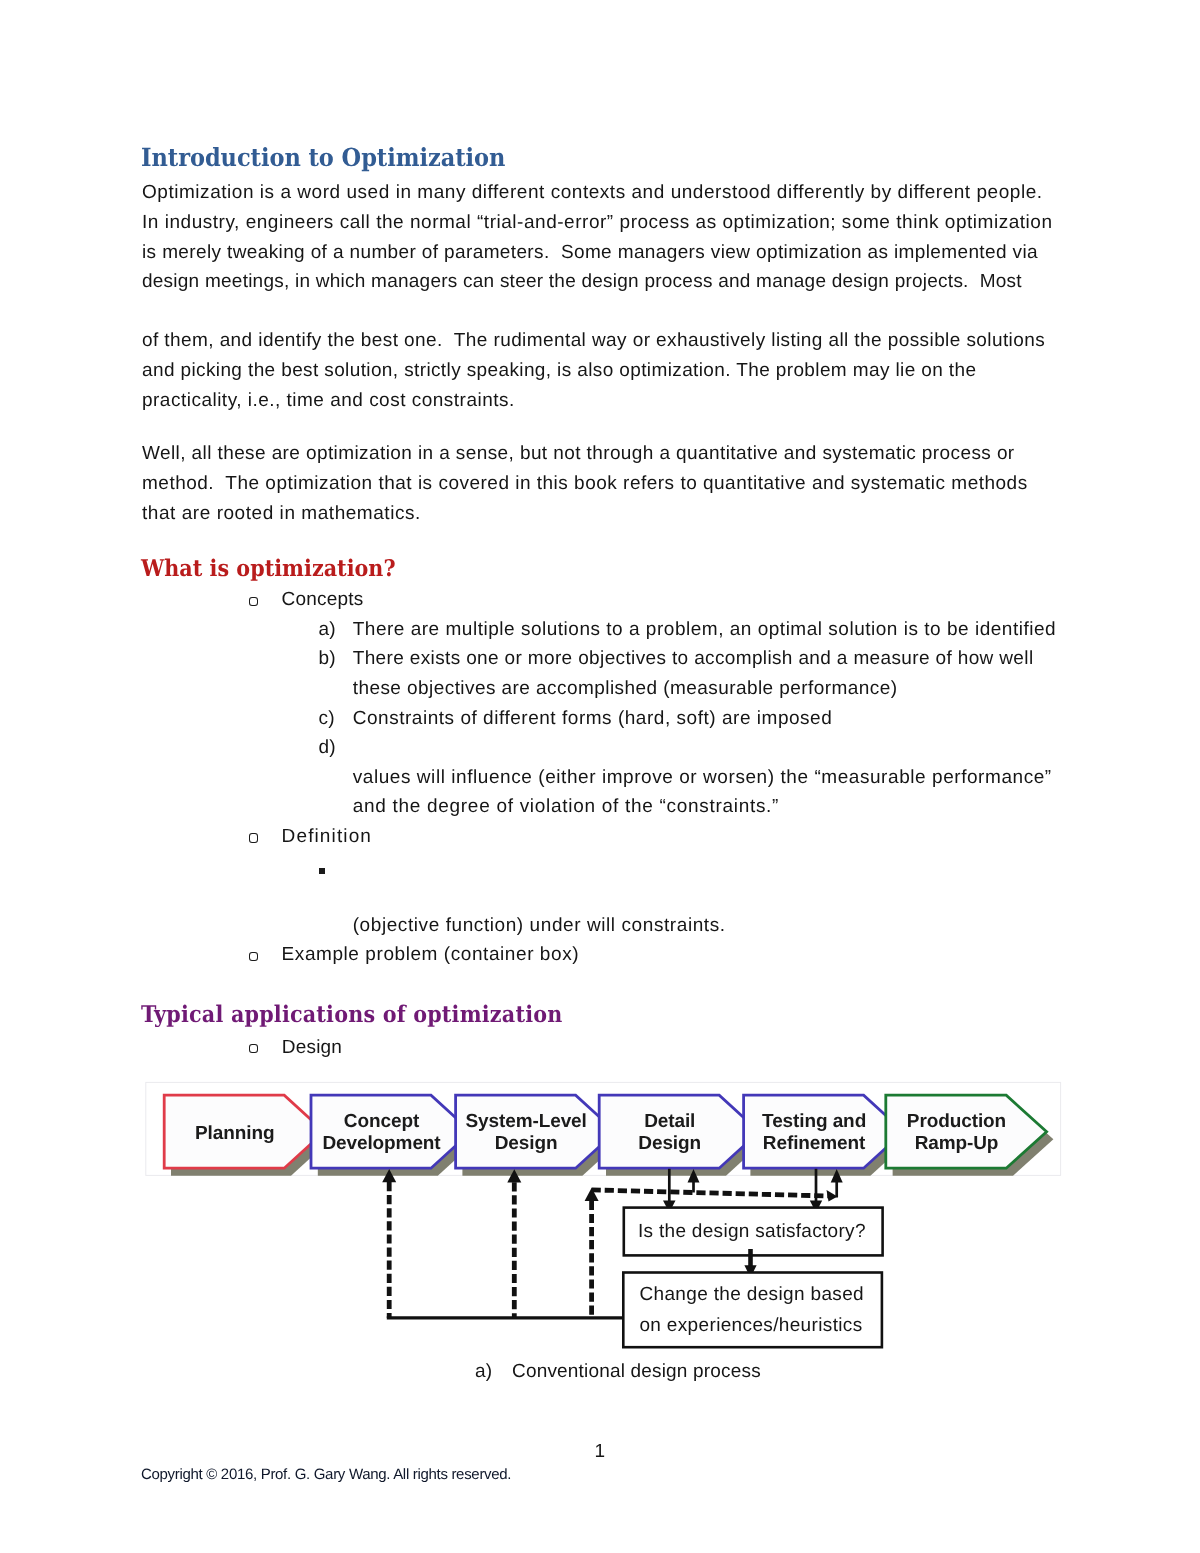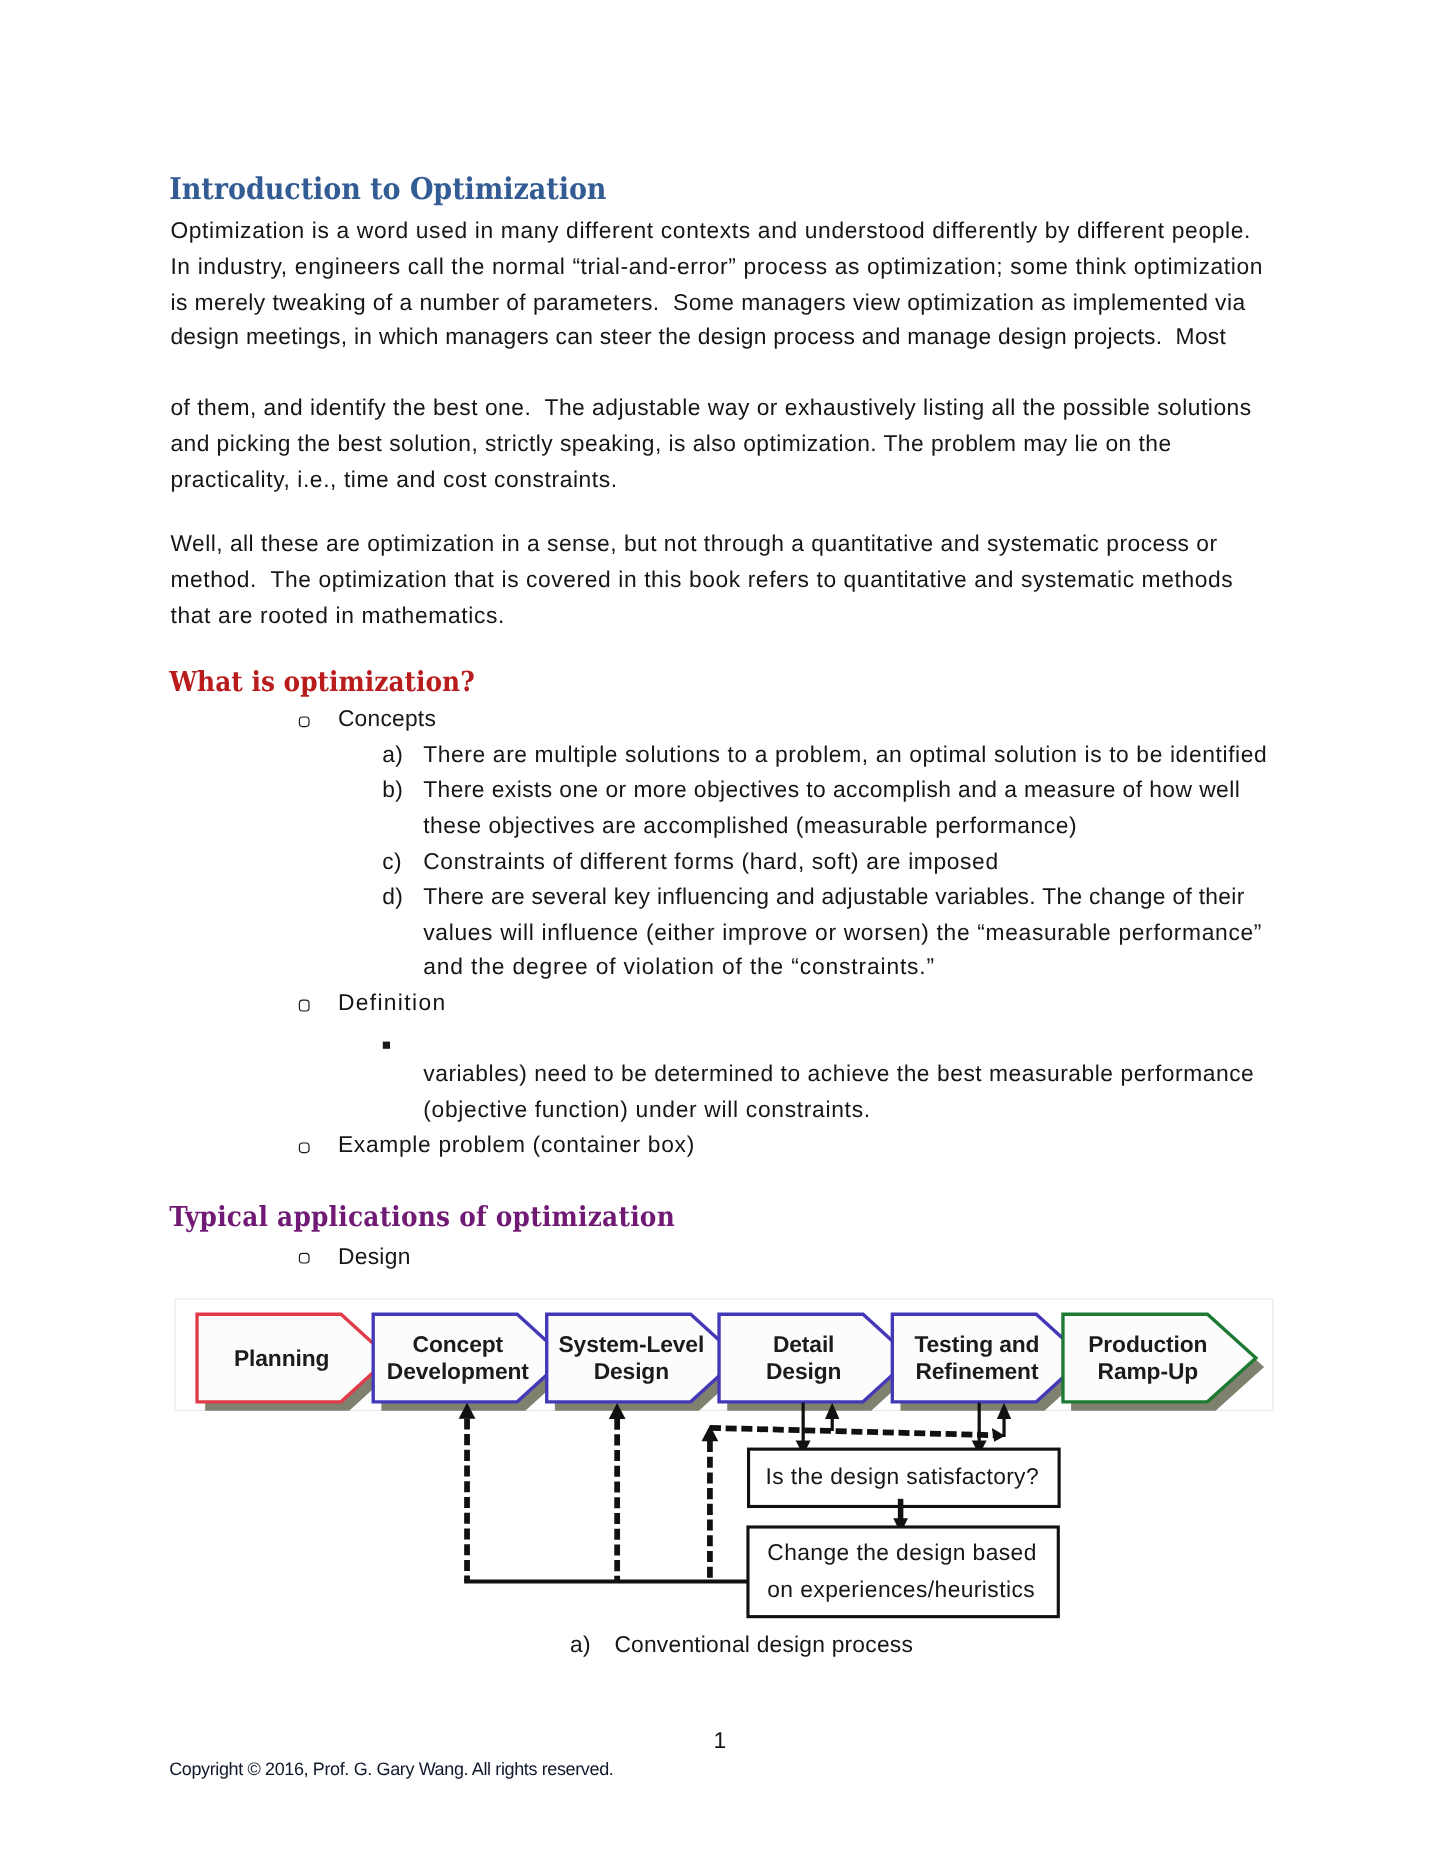--- a/index.html
+++ b/index.html
@@ -28,44 +28,42 @@
 </style>
 </head>
 <body>
 
 <div class="page">
 <div class="hd h1" style="left:141px;top:144.5px">Introduction to Optimization</div>
 <div class="tx" style="left:142.0px;top:183.40px;letter-spacing:0.535px">Optimization is a word used in many different contexts and understood differently by different people.</div>
 <div class="tx" style="left:142.0px;top:213.00px;letter-spacing:0.529px">In industry, engineers call the normal “trial-and-error” process as optimization; some think optimization</div>
 <div class="tx" style="left:142.0px;top:242.60px;letter-spacing:0.375px">is merely tweaking of a number of parameters.  Some managers view optimization as implemented via</div>
 <div class="tx" style="left:142.0px;top:272.20px;letter-spacing:0.24px">design meetings, in which managers can steer the design process and manage design projects.  Most</div>
-<div class="tx" style="left:142.0px;top:331.40px;letter-spacing:0.413px">of them, and identify the best one.  The adjustable way or exhaustively listing all the possible solutions</div>
+<div class="tx" style="left:142.0px;top:331.40px;letter-spacing:0.413px">of them, and identify the best one.  The rudimental way or exhaustively listing all the possible solutions</div>
 <div class="tx" style="left:142.0px;top:361.00px;letter-spacing:0.381px">and picking the best solution, strictly speaking, is also optimization. The problem may lie on the</div>
 <div class="tx" style="left:142.0px;top:390.60px;letter-spacing:0.489px">practicality, i.e., time and cost constraints.</div>
 <div class="tx" style="left:142.0px;top:444.40px;letter-spacing:0.403px">Well, all these are optimization in a sense, but not through a quantitative and systematic process or</div>
 <div class="tx" style="left:142.0px;top:474.00px;letter-spacing:0.496px">method.  The optimization that is covered in this book refers to quantitative and systematic methods</div>
 <div class="tx" style="left:142.0px;top:503.60px;letter-spacing:0.547px">that are rooted in mathematics.</div>
 <div class="hd h2" style="left:141px;top:556.5px">What is optimization?</div>
 <div class="bul-o" style="left:249.3px;top:596.5px"></div>
 <div class="tx" style="left:281.6px;top:590.10px;letter-spacing:0.186px">Concepts</div>
 <div class="mkb" style="left:318.5px;top:619.70px">a)</div>
 <div class="tx" style="left:352.7px;top:619.70px;letter-spacing:0.516px">There are multiple solutions to a problem, an optimal solution is to be identified</div>
 <div class="mkb" style="left:318.5px;top:649.30px">b)</div>
 <div class="tx" style="left:352.7px;top:649.30px;letter-spacing:0.361px">There exists one or more objectives to accomplish and a measure of how well</div>
 <div class="tx" style="left:352.7px;top:678.90px;letter-spacing:0.435px">these objectives are accomplished (measurable performance)</div>
 <div class="mkb" style="left:318.5px;top:708.50px">c)</div>
 <div class="tx" style="left:352.7px;top:708.50px;letter-spacing:0.528px">Constraints of different forms (hard, soft) are imposed</div>
 <div class="mkb" style="left:318.5px;top:738.10px">d)</div>
-<div class="tx" style="left:352.7px;top:738.10px;letter-spacing:0.259px">There are several key influencing and adjustable variables. The change of their</div>
 <div class="tx" style="left:352.7px;top:767.70px;letter-spacing:0.562px">values will influence (either improve or worsen) the “measurable performance”</div>
 <div class="tx" style="left:352.7px;top:797.30px;letter-spacing:0.706px">and the degree of violation of the “constraints.”</div>
 <div class="bul-o" style="left:249.3px;top:833.3px"></div>
 <div class="tx" style="left:281.6px;top:826.90px;letter-spacing:1.122px">Definition</div>
 <div class="bul-sq" style="left:319.2px;top:867.8px"></div>
-<div class="tx" style="left:352.7px;top:886.10px;letter-spacing:0.447px">variables) need to be determined to achieve the best measurable performance</div>
 <div class="tx" style="left:352.7px;top:915.70px;letter-spacing:0.58px">(objective function) under will constraints.</div>
 <div class="bul-o" style="left:249.3px;top:951.7px"></div>
 <div class="tx" style="left:281.6px;top:945.30px;letter-spacing:0.57px">Example problem (container box)</div>
 <div class="hd h3" style="left:141px;top:1002.6px">Typical applications of optimization</div>
 <div class="bul-o" style="left:249.3px;top:1044.0px"></div>
 <div class="tx" style="left:281.7px;top:1037.60px;letter-spacing:0.22px">Design</div>
 <svg id="figure" width="1200" height="1553" viewBox="0 0 1200 1553" style="position:absolute;left:0;top:0;pointer-events:none">
 <rect x="145.8" y="1082.4" width="914.8" height="93" fill="none" stroke="#EAEAEE" stroke-width="1"></rect>
 <polygon points="171.0,1102.7 291.0,1102.7 331.0,1139.2 291.0,1175.7 171.0,1175.7" fill="#80806F"></polygon>
 <polygon points="317.8,1102.7 437.8,1102.7 477.8,1139.2 437.8,1175.7 317.8,1175.7" fill="#80806F"></polygon>

